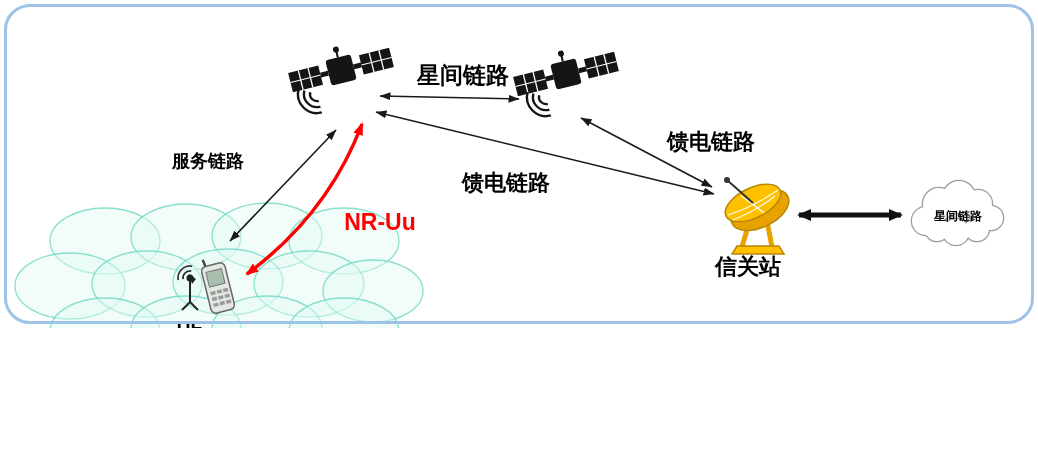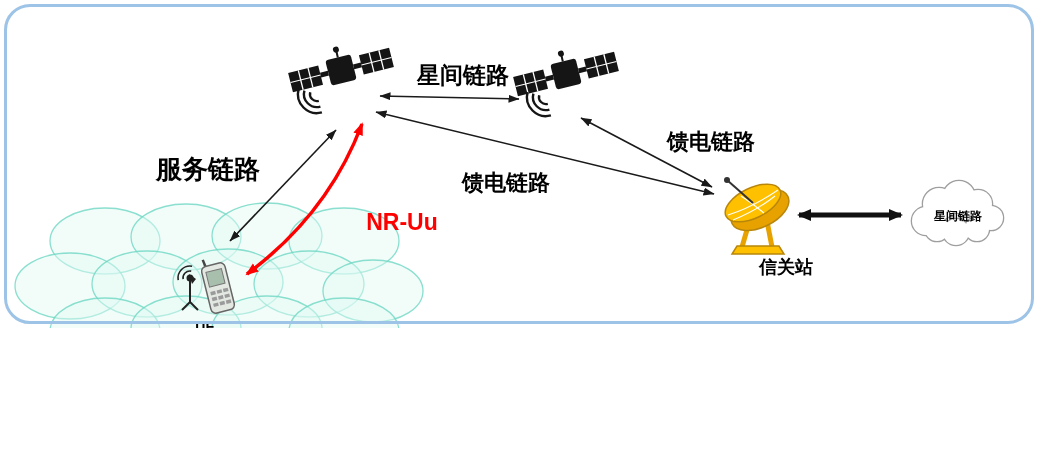--- a/index.html
+++ b/index.html
@@ -10,21 +10,21 @@
   .frame{
     position:absolute;inset:4px;border:3px solid var(--frame-border,#9DC3E6);
     border-radius:26px;pointer-events:none;
   }
   svg.canvas{position:absolute;left:0;top:0;}
   .labels{position:absolute;inset:0;}
   .lbl{
     position:absolute;transform:translate(-50%,-50%);
     font-weight:bold;color:#000;white-space:nowrap;line-height:1;
   }
-  .lbl-red{color:var(--nr-uu-arrow,#FF0000);margin-left:22px;}
+  .lbl-red{color:var(--nr-uu-arrow,#FF0000);}
   .lbl-title{color:var(--title-text,#3F3F3F);letter-spacing:1px;}
   
   .beam{fill:rgba(226,250,245,0.45);stroke:var(--beam-stroke,#6ED7C3);stroke-opacity:.8;stroke-width:1.3;}
   .arrow{stroke:var(--arrow-black,#1A1A1A);stroke-width:1.6;fill:none;}
   .arrow-thick{stroke:#111;stroke-width:5;fill:none;}
   .red-arrow{stroke:var(--nr-uu-arrow,#FF0000);stroke-width:3.5;fill:none;}
   .red-head{fill:var(--nr-uu-arrow,#FF0000);}
   .sig{stroke:#151515;stroke-width:2.4;fill:none;}
   .dish-main{fill:var(--dish-fill,#FFC000);stroke:#B8860B;stroke-width:1.5;}
   .cloud-stroke circle{fill:#fff;stroke:#9E9E9E;stroke-width:2.6;}
@@ -168,23 +168,23 @@
           <rect x="4.5" y="8" width="5" height="3.5"></rect>
         <rect x="-8.5" y="14" width="5" height="3.5"></rect>
           <rect x="-2" y="14" width="5" height="3.5"></rect>
           <rect x="4.5" y="14" width="5" height="3.5"></rect>
       </g>
     </g>
   </svg>
 
   <div class="labels">
     <div class="lbl" style="left:463px;top:75px;font-size:23px">星间链路</div>
-    <div class="lbl" style="left:208px;top:169px;font-size:26px">服务链路</div>
+    <div class="lbl" style="left:208px;top:161px;font-size:18px">服务链路</div>
     <div class="lbl" style="left:506px;top:183px;font-size:22px">馈电链路</div>
     <div class="lbl" style="left:711px;top:142px;font-size:22px">馈电链路</div>
     <div class="lbl lbl-red" style="left:380px;top:222px;font-size:23px">NR-Uu</div>
-    <div class="lbl" style="left:786px;top:267px;font-size:18px">信关站</div>
-    <div class="lbl" style="left:205px;top:327px;font-size:14px">UE</div>
+    <div class="lbl" style="left:748px;top:267px;font-size:22px">信关站</div>
+    <div class="lbl" style="left:190px;top:327px;font-size:19px">UE</div>
     <div class="lbl" style="left:958px;top:216px;font-size:12px">星间链路</div>
   </div>
 
   <div class="frame"></div>
 </div>
 
 </body></html>

